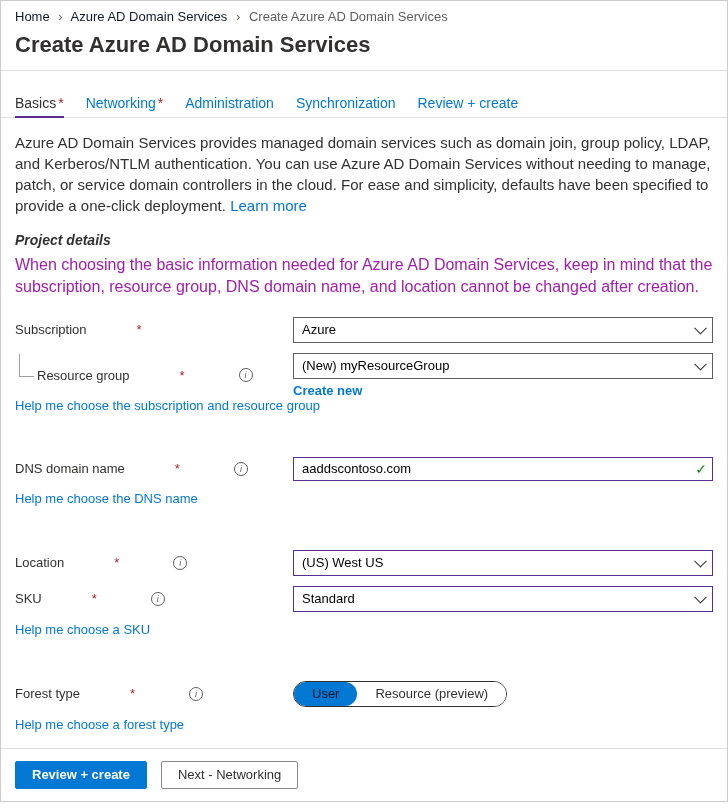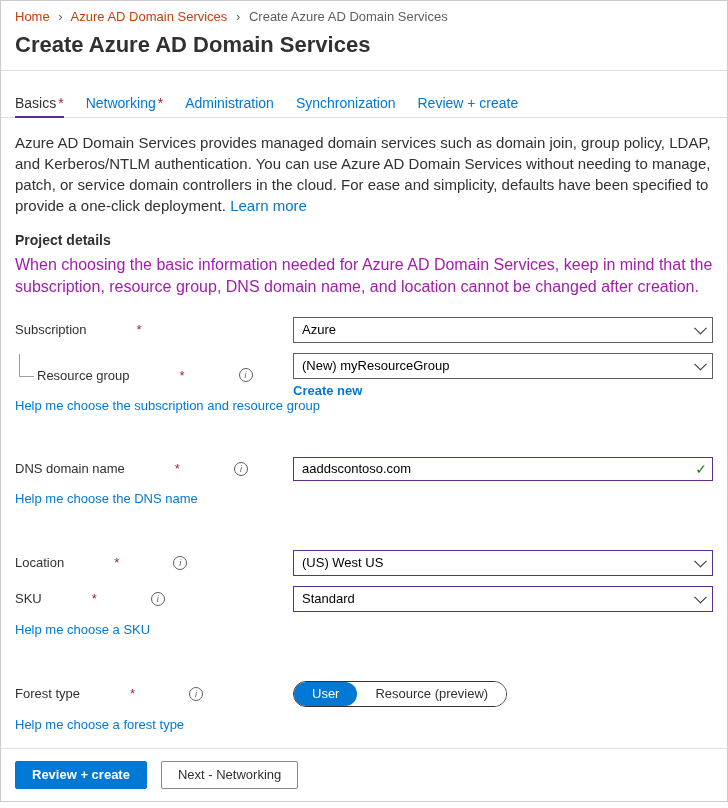--- a/index.html
+++ b/index.html
@@ -8,41 +8,41 @@
     font-size: 13px;
     color: #323130;
     background: #fff;
     width: 728px;
   }
   .page { border: 1px solid #ccc; width: 728px; }
   .breadcrumb {
     padding: 8px 14px 4px 14px;
     font-size: 13px;
   }
-  .breadcrumb a { color: #c2410c; text-decoration: none; cursor: pointer; }
+  .breadcrumb a { color: #0f172a; text-decoration: none; cursor: pointer; }
   .breadcrumb .sep { color: #605e5c; margin: 0 5px; }
   .breadcrumb .current { color: #605e5c; }
   h1.page-title { font-size: 22px; font-weight: 600; padding: 4px 14px 12px 14px; }
   .hr { border-top: 1px solid #e1dfdd; }
   .tabs { display: flex; gap: 22px; padding: 24px 27px 0 14px; }
   .tab {
     font-size: 14px; color: #0078d4; cursor: pointer;
     padding-bottom: 6px; position: relative;
   }
   .tab.active { color: #323130; font-weight: 400; }
   .tab.active::after {
     content: ""; position: absolute; left: 0; right: 0; bottom: -1px;
     height: 2px; background: #5c2d91;
   }
   .req { color: #a4262c; margin-left: 2px; }
   .tabline { border-top: 1px solid #e1dfdd; margin-top: 0; }
   .body { padding: 14px 14px 6px 14px; }
   p.desc { font-size: 15px; line-height: 1.4; color: #323130; }
   a.link { color: #0078d4; text-decoration: none; cursor: pointer; }
-  h3.section { font-size: 14px; font-weight: 600; margin-top: 16px; margin-bottom: 6px; }
+  h3.section { font-size: 14px; font-weight: 600; margin-top: 16px; margin-bottom: 6px; font-style: italic; }
   p.sub { font-size: 16px; color: #a21caf; line-height: 1.4; }
   .row {
     display: flex; align-items: center; margin-top: 18px;
   }
   .row.tight { margin-top: 10px; }
   .label-col { width: 278px; display: flex; align-items: center; gap: 48px; }
   .label-col.indent { padding-left: 22px; position: relative; }
   .label-col.indent::before {
     content: ""; position: absolute; left: 4px; top: -14px; width: 14px; height: 22px;
     border-left: 1px solid #a19f9d; border-bottom: 1px solid #a19f9d;
@@ -78,21 +78,21 @@
   .help { font-size: 13px; }
   .help.tall { margin-top: 10px; }
   .pill-group {
     display: inline-flex; border: 1px solid #323130; border-radius: 14px;
     overflow: hidden; height: 26px;
   }
   .pill {
     padding: 0 18px; display: flex; align-items: center; font-size: 13px;
     cursor: pointer; background: #fff;
   }
-  .pill.active { background: #0078d4; color: #ffffff; border-radius: 14px; }
+  .pill.active { background: #0078d4; color: #0f172a; border-radius: 14px; }
   .footer {
     border-top: 1px solid #e1dfdd; padding: 12px 14px; display: flex; gap: 14px;
     margin-top: 10px;
   }
   .btn {
     height: 28px; padding: 0 16px; font: inherit; font-size: 13px;
     cursor: pointer; border-radius: 2px;
   }
   .btn.primary { background: #0078d4; color: #fff; border: 1px solid #0078d4; font-weight: 600; }
   .btn.secondary { background: #fff; color: #323130; border: 1px solid #8a8886; }

